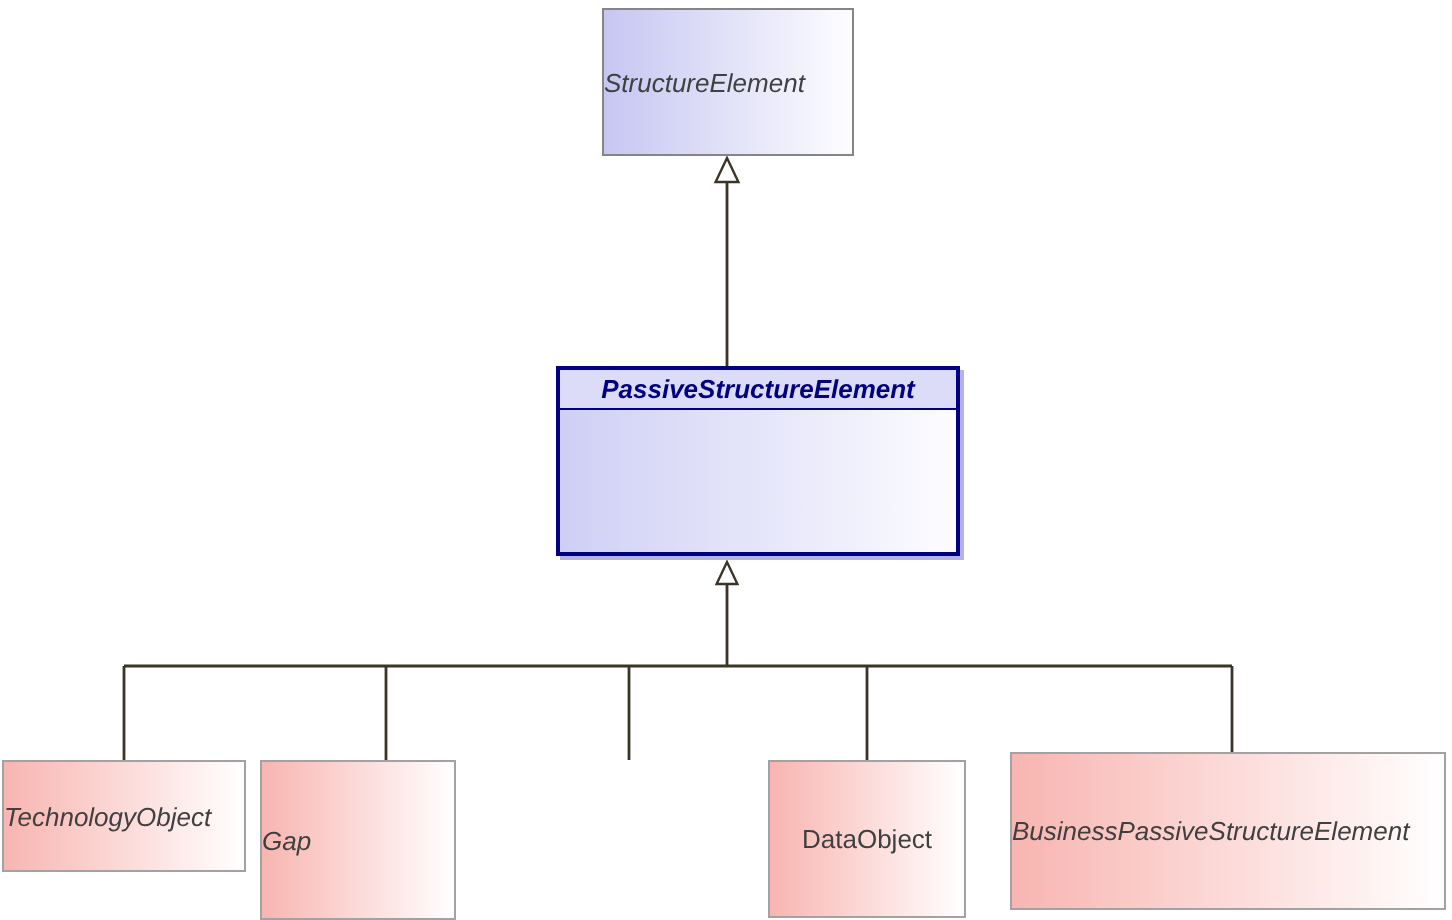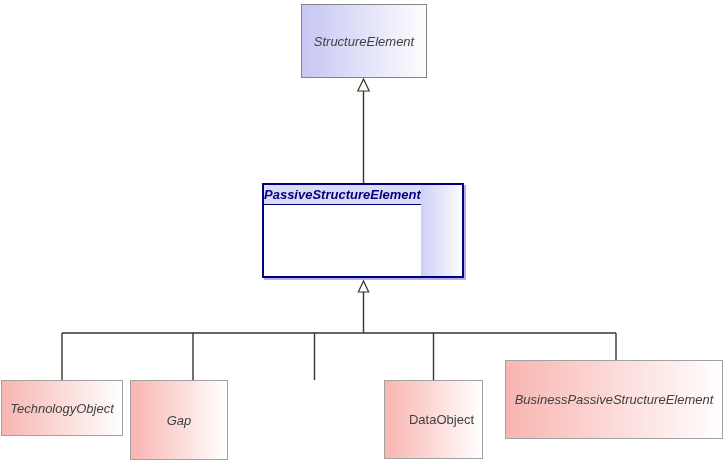--- a/index.html
+++ b/index.html
@@ -28,21 +28,20 @@
   #connector-layer polygon {
     stroke: var(--connector-color, #3b3428);
     stroke-width: 1.2;
     fill: #ffffff;
   }
   .node {
     position: absolute;
     box-sizing: border-box;
     display: flex;
     align-items: center;
-    justify-content: center;
     font-size: 13px;
     color: var(--label-color, #404040);
     white-space: nowrap;
   }
   .node.gray-border {
     border: 1px solid var(--gray-border, #858585);
   }
   .node.pink {
     border: 1px solid var(--pink-border, #a2a2a2);
     background: linear-gradient(to right, var(--pink-grad-start, #f8b5b1), var(--pink-grad-end, #ffffff));
@@ -50,30 +49,30 @@
   .node.blue {
     background: linear-gradient(to right, var(--blue-grad-start, #c6c6f2), var(--blue-grad-end, #fdfdff));
   }
   .italic { font-style: italic; }
 
   #n-structure-element  { left: 301px; top: 4px;   width: 126px; height: 74px; }
   #n-technology-object  { left: 1px;   top: 380px; width: 122px; height: 56px; }
   #n-gap                { left: 130px; top: 380px; width: 98px;  height: 80px; font-style: italic; }
   #n-deliverable        { left: 263px; top: 380px; width: 103px; height: 79px; }
   #n-data-object        { left: 384px; top: 380px; width: 99px;  height: 79px; padding-left: 16px; }
-  #n-business-passive   { left: 505px; top: 360px; width: 218px; height: 79px; }
+  #n-business-passive   { left: 505px; top: 376px; width: 218px; height: 79px; }
 
   #n-passive-structure-element {
     position: absolute;
-    left: 262px; top: 183px; width: 202px; height: 95px;
+    left: 278px; top: 183px; width: 202px; height: 95px;
     box-sizing: border-box;
     border: 2px solid var(--navy, #000080);
     box-shadow: 2px 2px 0 var(--navy-shadow, #b2b2e8);
     display: flex;
-    flex-direction: row;
+    flex-direction: column;
   }
   #n-passive-structure-element .title {
     height: 19px;
     line-height: 19px;
     text-align: center;
     font-size: 13px;
     font-weight: bold;
     font-style: italic;
     color: var(--navy, #000080);
     background: var(--navy-title-bg, #dcdcf8);

